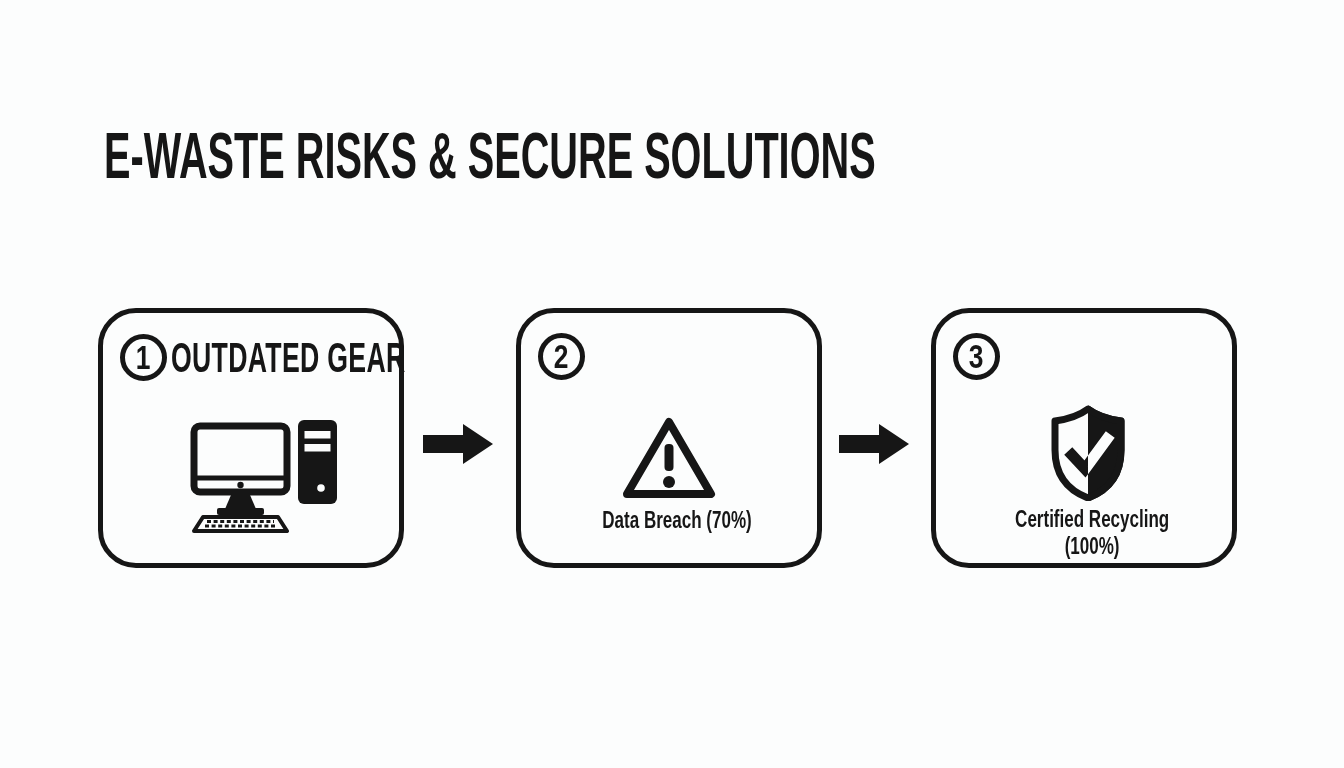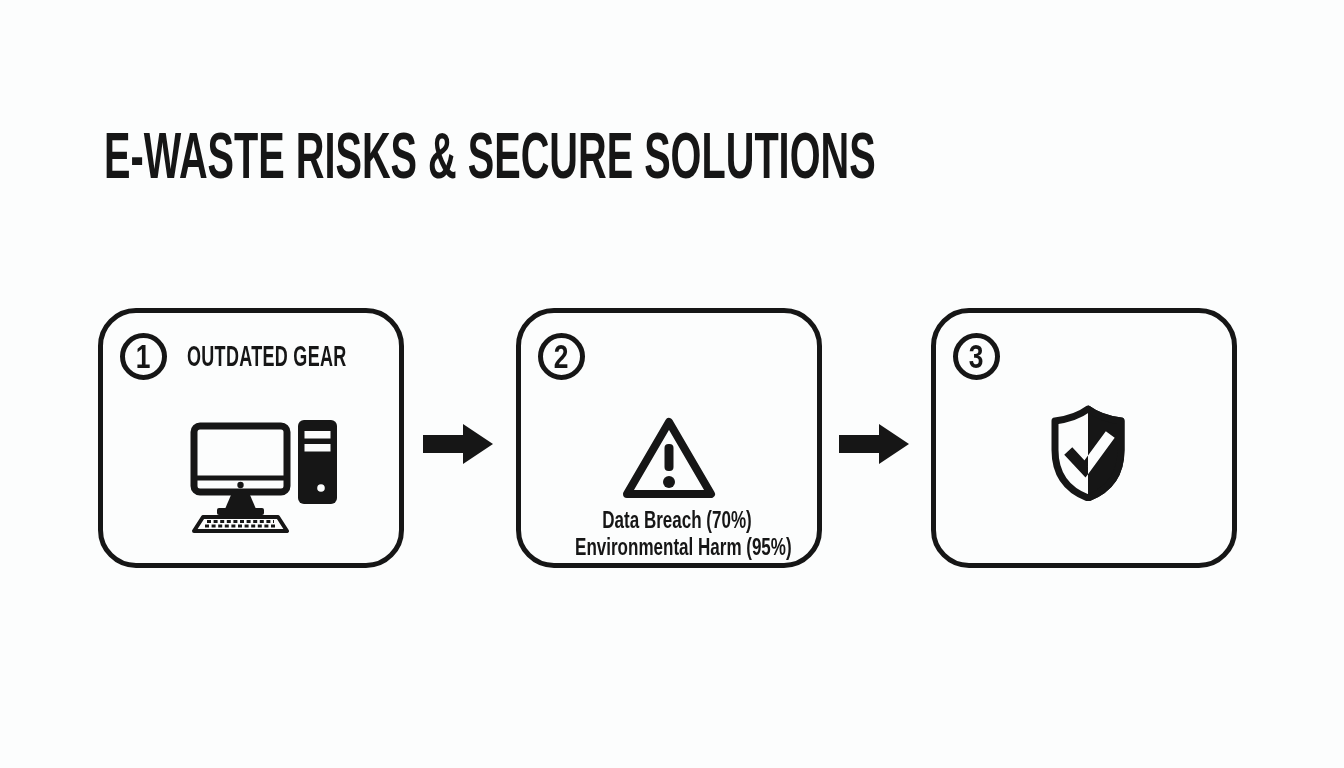--- a/index.html
+++ b/index.html
@@ -54,22 +54,22 @@
     justify-content: center;
     flex: 0 0 auto;
   }
   .badge-num {
     font-size: 33px;
     font-weight: 700;
     transform: scaleX(0.8);
     line-height: 1;
   }
   .step-label {
-    margin-left: 20px;
-    font-size: 29px;
+    margin-left: 4px;
+    font-size: 43px;
     font-weight: 700;
     white-space: nowrap;
     letter-spacing: 0.5px;
     text-align: center;
   }
   .icon-slot { position: absolute; }
   .icon-computer { left: 87px; top: 105px; }
   .icon-warning  { left: 100px; top: 102px; }
   .icon-shield   { left: 112px; top: 91px; }
 
@@ -146,21 +146,20 @@
   </div>
   <div class="icon-slot icon-warning">
     <svg width="96" height="86" viewBox="0 0 96 86" fill="none" xmlns="http://www.w3.org/2000/svg">
       <polygon points="48,7 90,79 6,79" fill="none" stroke="#161616" stroke-width="8" stroke-linejoin="round"></polygon>
       <rect x="43.5" y="29" width="9" height="27" rx="4" fill="#161616"></rect>
       <circle cx="48" cy="67" r="6" fill="#161616"></circle>
     </svg>
   </div>
   <div class="captions captions-2">
     <div class="caption-line"><span class="cond-c">Data Breach (70%)</span></div>
-    <div class="caption-line"><span class="cond-c">Environmental Harm (95%)</span></div>
   </div>
 </div>
 
 <div class="arrow arrow-2">
   <svg width="70" height="40" viewBox="0 0 70 40" xmlns="http://www.w3.org/2000/svg">
     <polygon points="0,11 40,11 40,0 70,20 40,40 40,29 0,29" fill="#161616"></polygon>
   </svg>
 </div>
 
 <div class="box box-3">
@@ -181,13 +180,17 @@
       </defs>
 
       <path id="shield" d="M40 5 C48 11 58 15 73 17 L73 46 C73 71 61 86 40 94 C19 86 7 71 7 46 L7 17 C22 15 32 11 40 5 Z" fill="#fcfdfd" stroke="#161616" stroke-width="7" stroke-linejoin="round"></path>
 
       <path d="M40 5 C48 11 58 15 73 17 L73 46 C73 71 61 86 40 94 C19 86 7 71 7 46 L7 17 C22 15 32 11 40 5 Z" fill="#161616" stroke="#161616" stroke-width="7" stroke-linejoin="round" clip-path="url(#clip-right)"></path>
 
       <path d="M24 51 L37 65 L59 35" stroke="#161616" stroke-width="11" fill="none" stroke-linecap="square" clip-path="url(#clip-left)"></path>
       <path d="M24 51 L37 65 L59 35" stroke="#fcfdfd" stroke-width="11" fill="none" stroke-linecap="square" clip-path="url(#clip-right)"></path>
     </svg>
   </div>
+  <div class="captions captions-3">
+    <div class="caption-line"><span class="cond-c">Certified Recycling</span></div>
+    <div class="caption-line"><span class="cond-c">(100%)</span></div>
+  </div>
 </div>
 
 </body></html>

